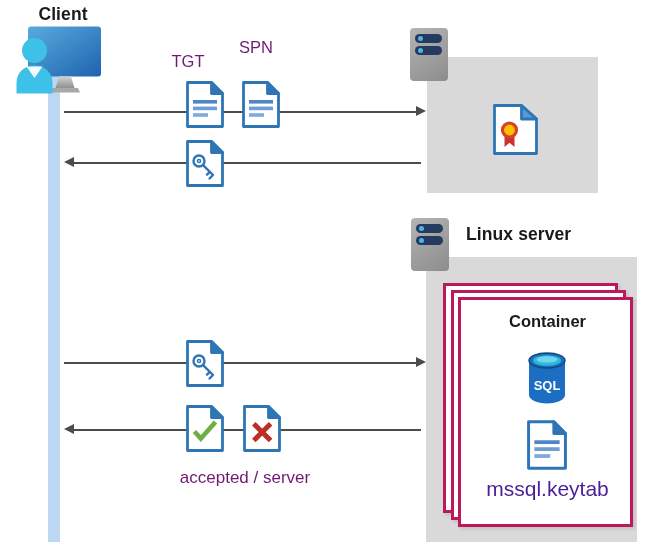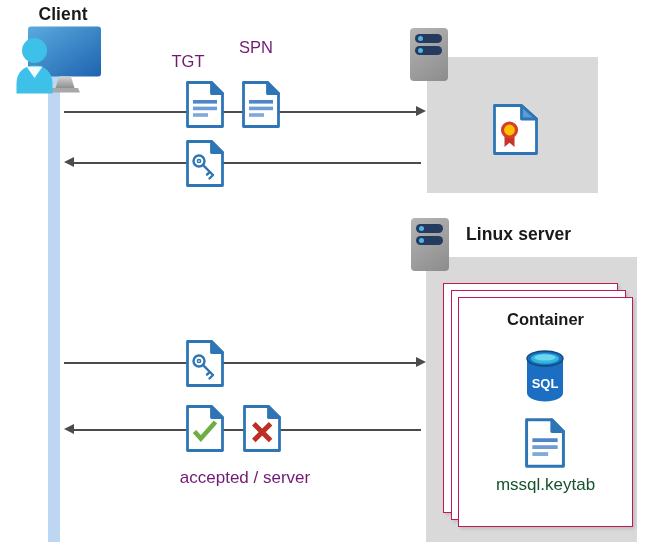--- a/index.html
+++ b/index.html
@@ -18,23 +18,23 @@
   
   .aline{height:2px;background:#4c4c4c;}
   .ahead-r{width:0;height:0;border-left:10px solid #4c4c4c;border-top:5.5px solid transparent;border-bottom:5.5px solid transparent;}
   .ahead-l{width:0;height:0;border-right:10px solid #4c4c4c;border-top:5.5px solid transparent;border-bottom:5.5px solid transparent;}
   
   .server{width:38px;height:53px;border-radius:4px;background:linear-gradient(145deg,#b5b5b5,#8c8c8c);}
   .server .pill{position:absolute;left:5px;width:27px;height:9px;border-radius:4.5px;background:#243a5e;}
   .server .pill.p1{top:6px;} .server .pill.p2{top:18px;}
   .server .pill::before{content:"";position:absolute;left:2.5px;top:2px;width:5px;height:5px;border-radius:50%;background:#4fb3e8;}
   
-  .paper{width:175px;height:230px;background:#ffffff;border:1px solid #be185d;box-shadow:2px 2px 3px rgba(0,0,0,.12);box-sizing:border-box;}
+  .paper{width:175px;height:230px;background:#ffffff;border:3px solid #be185d;box-shadow:2px 2px 3px rgba(0,0,0,.12);box-sizing:border-box;}
   .container-title{font-weight:700;font-size:16.5px;color:#1a1a1a;}
-  .keytab-lbl{font-size:17px;color:#14532d;}
+  .keytab-lbl{font-size:21px;color:#4c1d95;}
 </style>
 </head>
 <body>
 
 <div id="stage">
 
   <div class="abs lifeline"></div>
 
   <div class="abs title center" style="left:18px;top:4px;width:90px;">Client</div>
 

